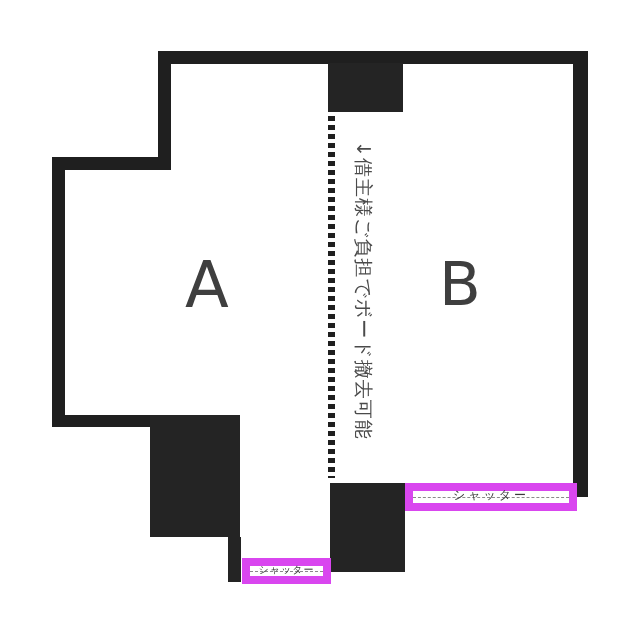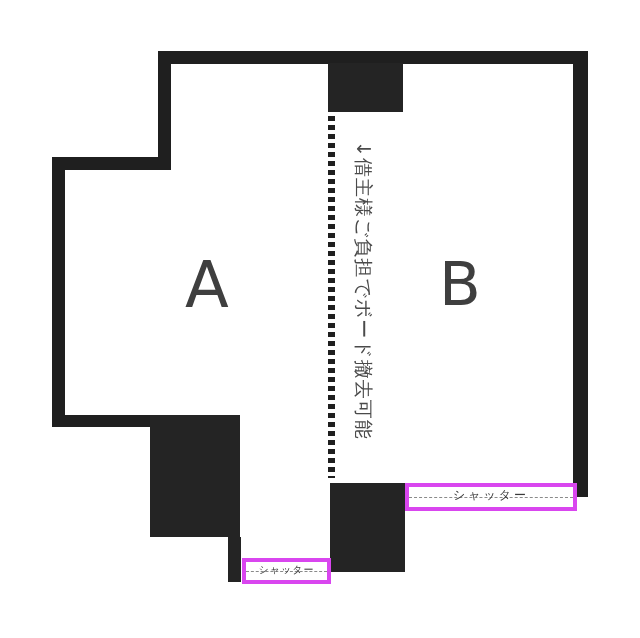--- a/index.html
+++ b/index.html
@@ -41,21 +41,21 @@
 
   .note{
     position:absolute;left:374px;top:141px;width:312px;height:20px;
     transform:rotate(90deg);transform-origin:top left;
     font-size:19px;letter-spacing:1px;color:#4a4a4a;
     white-space:nowrap;line-height:20px;
   }
 
   .shutter-box{
     position:absolute;background:#ffffff;
-    border:4px solid #d946ef;box-sizing:border-box;
+    border:8px solid #d946ef;box-sizing:border-box;
   }
   .shutter-right-box{left:405px;top:483px;width:172px;height:28px;}
   .shutter-bottom-box{left:242px;top:558px;width:89px;height:26px;}
   .shutter-mid{
     position:absolute;left:0;right:0;top:50%;height:0;
     border-top:1px dashed #8a8a8a;
   }
   .shutter-label{
     position:absolute;left:0;right:0;top:50%;
     transform:translateY(-56%);

